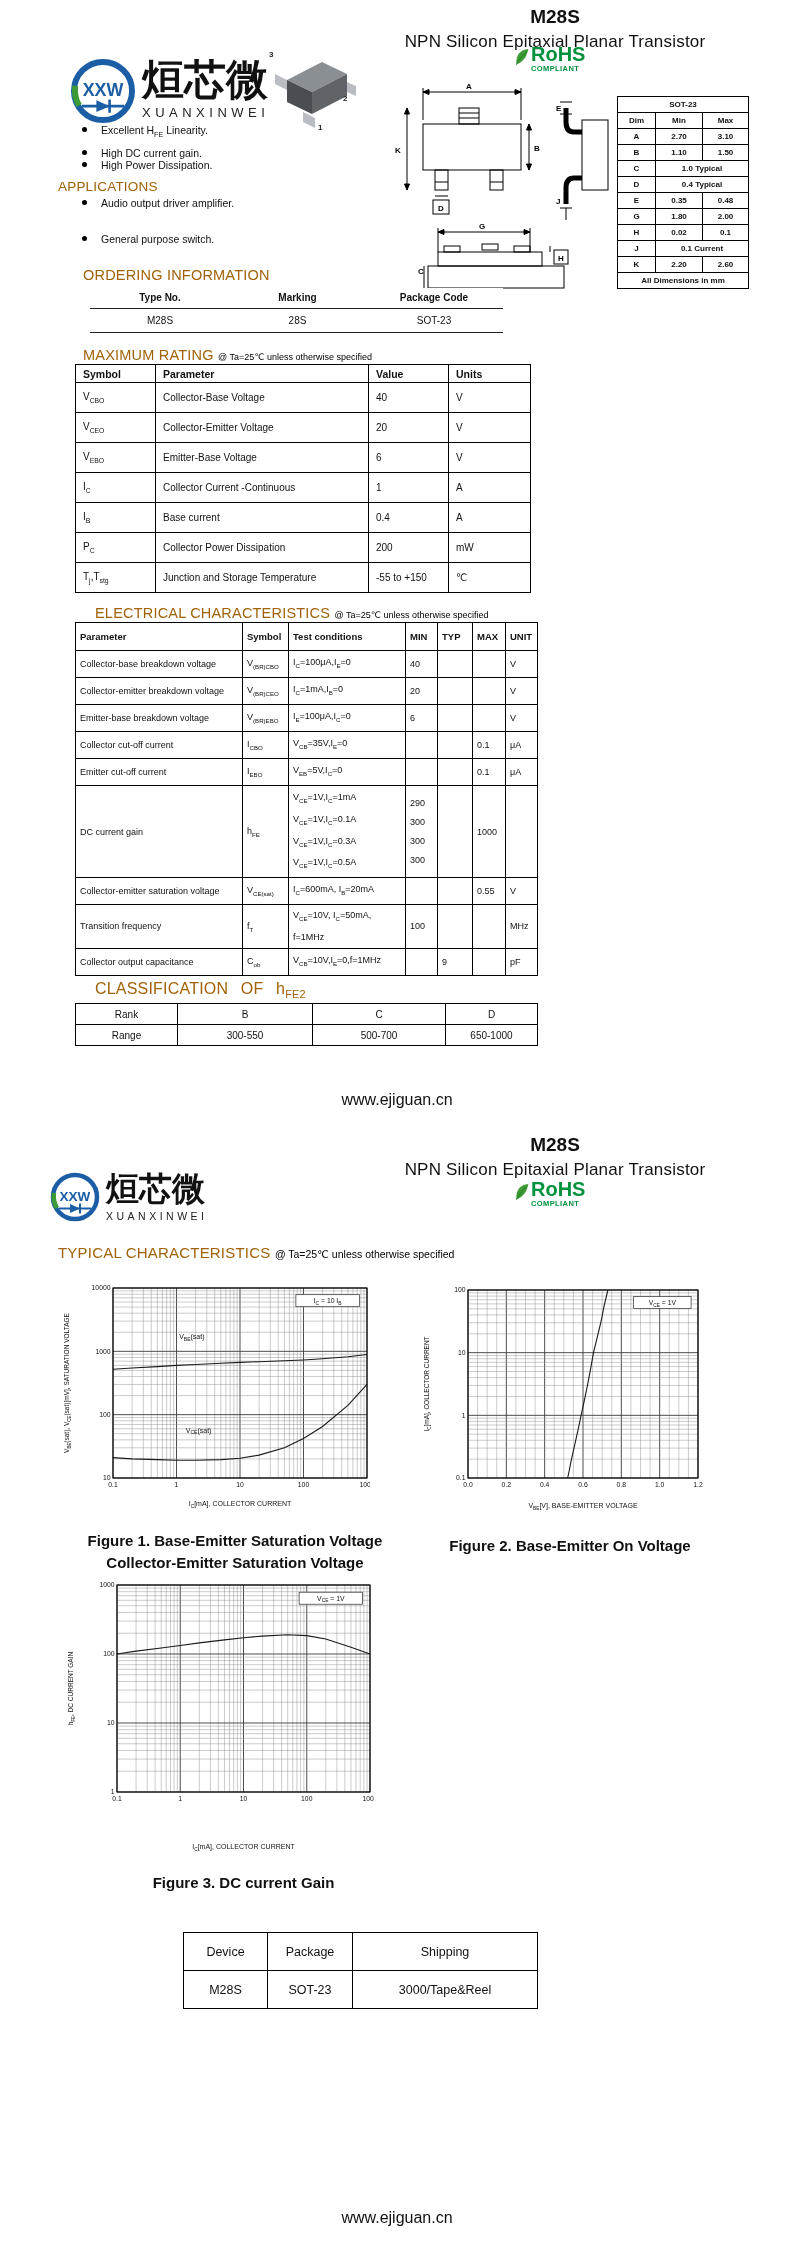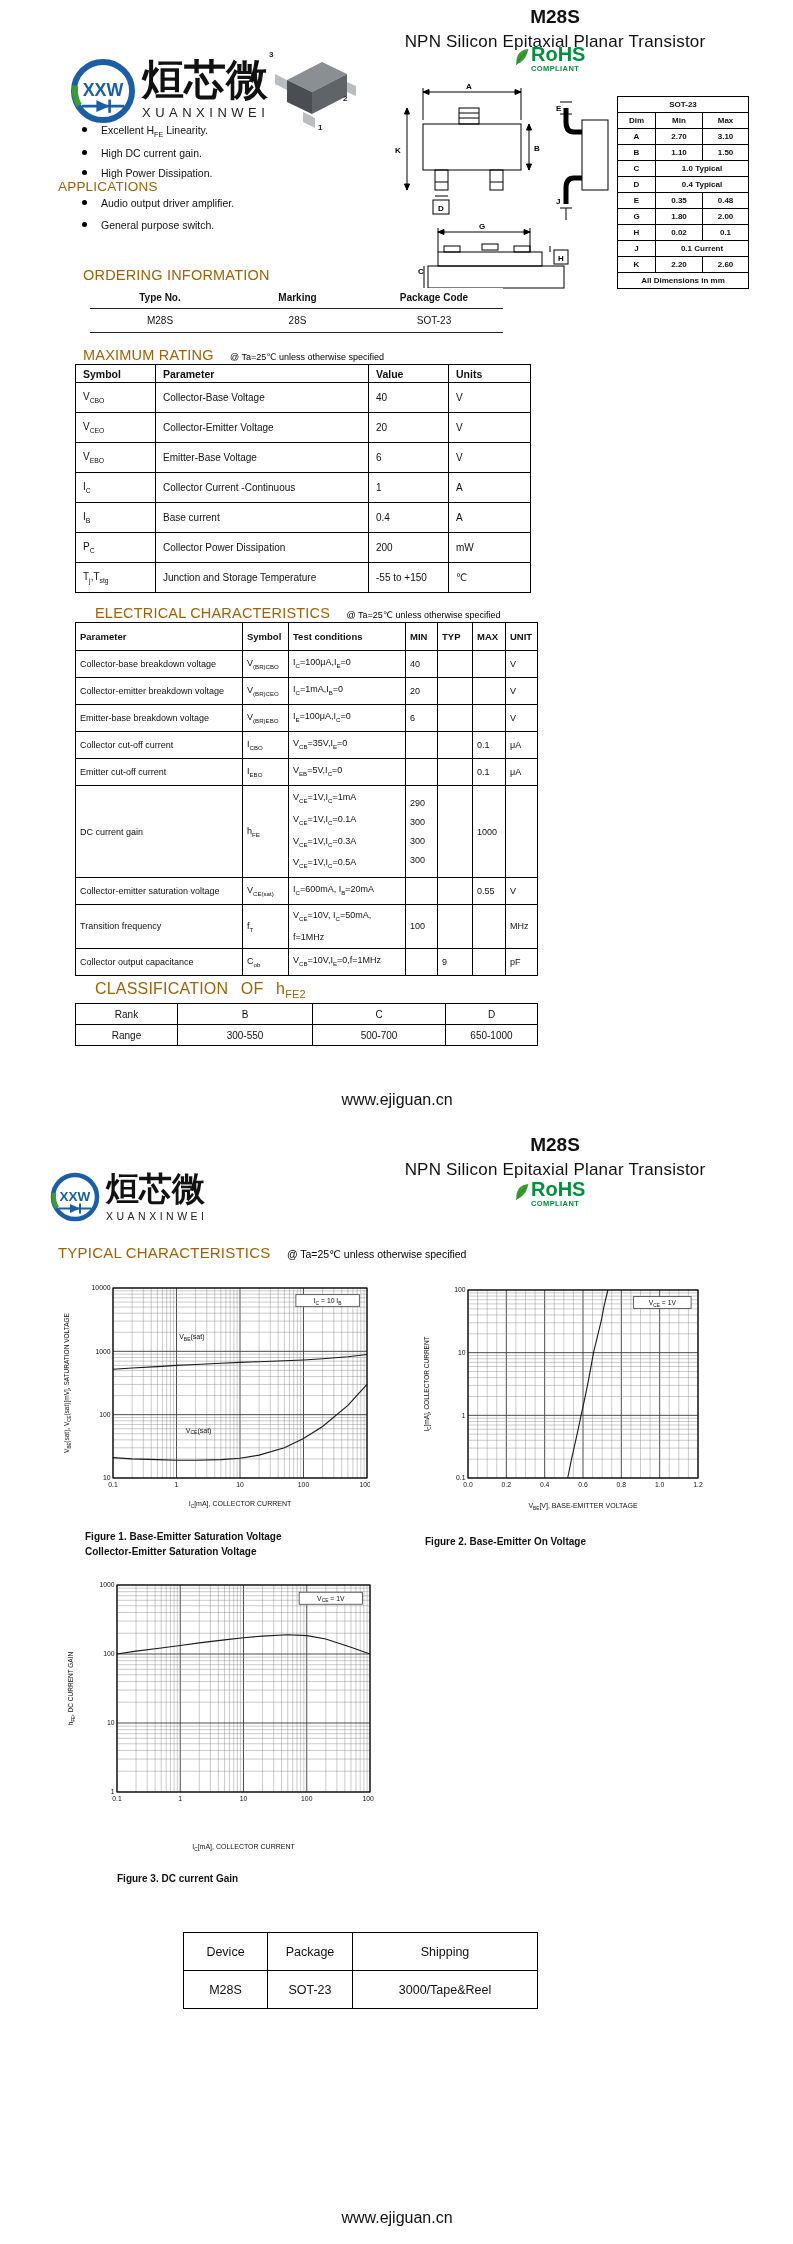--- a/index.html
+++ b/index.html
@@ -22,21 +22,21 @@
 .logo-txt{margin-left:6px;}
 .logo-cn{font-weight:bold;line-height:1.05;font-family:Liberation Sans, sans-serif;}
 .logo-latin{color:#222;font-weight:500;}
 
 .blist{list-style:none;}
 .blist li{font-size:10.5px;white-space:nowrap;}
 .dot{display:inline-block;width:5px;height:5px;border-radius:50%;background:#000;margin-right:14px;vertical-align:2px;}
 
 .h1{white-space:nowrap;}
 .h1-main{font-size:14.5px;letter-spacing:.2px;color:#a16207;}
-.h1-note{font-size:9px;color:#000;margin-left:12px;}
+.h1-note{font-size:9px;color:#000;}
 
 table{border-collapse:collapse;background:#fff;table-layout:fixed;}
 .grid th,.grid td{border:1px solid #000;}
 .pkgtbl{font-size:8px;text-align:center;font-weight:bold;}
 .pkgtbl td{height:16px;padding:0 1px;overflow:hidden;}
 .ordtbl{font-size:10px;text-align:center;}
 .ordtbl th{font-weight:bold;border-bottom:1.5px solid #222;height:20px;}
 .ordtbl td{border-bottom:1.5px solid #222;height:24px;}
 .mrtbl{font-size:10px;}
 .mrtbl th,.mrtbl td{text-align:left;padding:2px 7px;}
@@ -47,21 +47,21 @@
 .ectbl th{font-size:9.5px;height:28px;}
 .ectbl td{height:27px;}
 .ml div{line-height:19px;}
 .cltbl{font-size:10px;text-align:center;border-radius:20px;}
 .cltbl td{height:21px;}
 .devtbl{font-size:12.5px;text-align:center;}
 .devtbl th,.devtbl td{border:1.2px solid #000;height:38px;font-weight:normal;}
 
 .vlab{position:absolute;transform-origin:0 100%;transform:rotate(-90deg);font-size:6.5px;text-align:center;height:10px;line-height:10px;white-space:nowrap;color:#111;}
 .xlab{position:absolute;text-align:center;font-size:7px;color:#111;white-space:nowrap;}
-.cap{position:absolute;text-align:left;font-weight:bold;font-size:10px;line-height:1.45;}
+.cap{position:absolute;text-align:center;font-weight:bold;font-size:15px;line-height:1.45;}
 .footer{position:absolute;font-size:16px;text-align:center;width:200px;}
 
 .dr{stroke:#000;fill:none;stroke-width:1;}
 .dlab{font-size:8px;font-weight:bold;fill:#000;}
 .pin{position:absolute;font-size:8px;font-weight:bold;color:#222;}
 </style>
 </head>
 <body>
 
 <div id="page">
@@ -108,30 +108,30 @@
       <polygon points="82,32 91,36 91,46 82,42" fill="#b9bdc2"></polygon>
       <polygon points="38,62 50,68 50,78 38,72" fill="#b9bdc2"></polygon>
     </svg>
     <span class="pin" style="left:4px;top:0px">3</span>
     <span class="pin" style="left:78px;top:44px">2</span>
     <span class="pin" style="left:53px;top:73px">1</span>
   </div>
 
   <ul class="abs blist" style="left:82px;top:124px">
     <li style="margin-bottom:8px"><span class="dot"></span><span>Excellent H<sub>FE</sub> Linearity.</span></li>
-    <li style="margin-bottom:8px"><span class="dot"></span><span>High DC current gain.</span></li>
+    <li style=""><span class="dot"></span><span>High DC current gain.</span></li>
     <li><span class="dot"></span><span>High Power Dissipation.</span></li>
   </ul>
 
   <div class="abs h1" style="left:58px;top:177px">
     <span class="h1-main" style="font-size:13.5px">APPLICATIONS</span>
   </div>
 
   <ul class="abs blist" style="left:82px;top:197px">
-    <li style="margin-bottom:10px"><span class="dot"></span><span>Audio output driver amplifier.</span></li>
+    <li style="margin-bottom:24px"><span class="dot"></span><span>Audio output driver amplifier.</span></li>
     <li><span class="dot"></span><span>General purpose switch.</span></li>
   </ul>
 
   <svg class="abs" style="left:393px;top:84px" width="170" height="145" viewBox="0 0 170 145">
     <g class="dr">
       <line x1="30" y1="8" x2="128" y2="8"></line>
         <line x1="30" y1="4" x2="30" y2="36"></line>
         <line x1="128" y1="4" x2="128" y2="36"></line>
       <polygon points="30,8 36,5.5 36,10.5" fill="#000"></polygon>
         <polygon points="128,8 122,5.5 122,10.5" fill="#000"></polygon>

